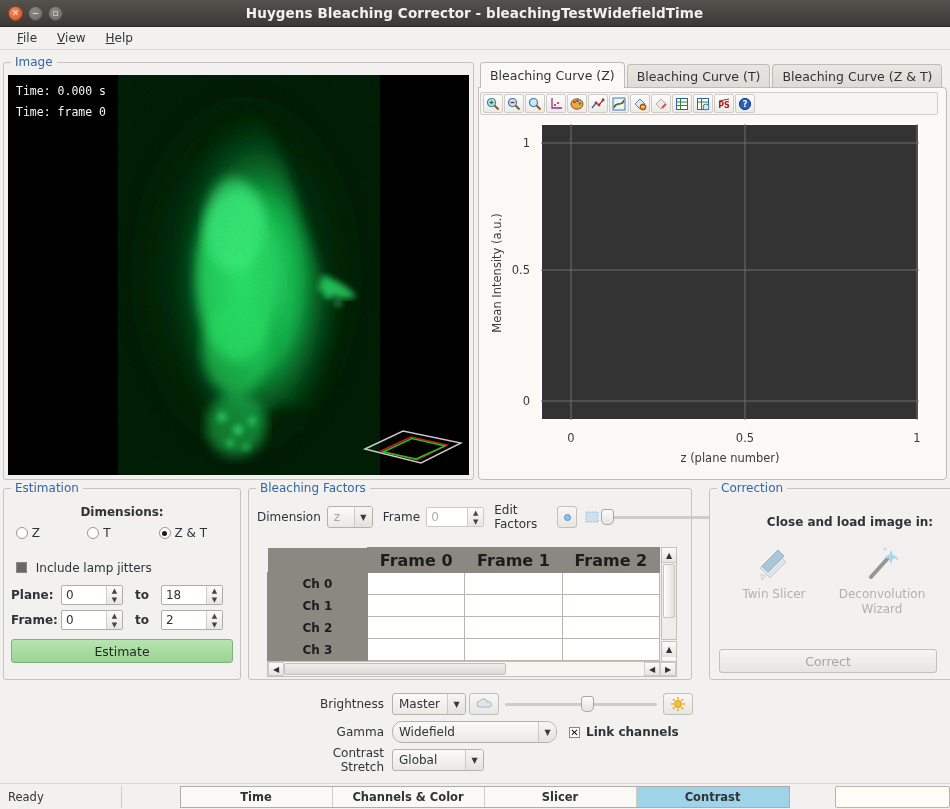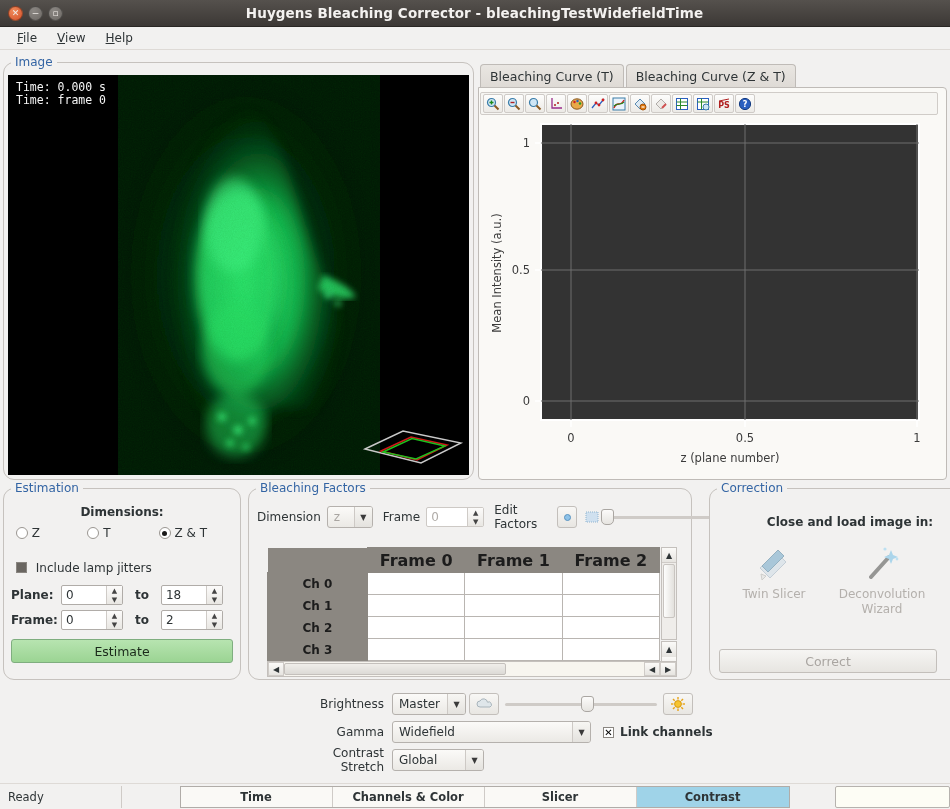--- a/index.html
+++ b/index.html
@@ -33,36 +33,36 @@
 
   
   .menubar{
     height:23px; background:#f2f1f0; display:flex; align-items:center;
     padding-left:8px; gap:2px; border-bottom:1px solid #dedad6;
   }
   .menuitem{ padding:3px 9px; font-size:12px; color:#2e3436; }
   .menuitem u{ text-decoration:underline; }
 
   
-  .group{ position:absolute; border:1px solid #c6c2be; border-radius:11px; background:#f2f1f0;padding-left:35px; }
+  .group{ position:absolute; border:1px solid #c6c2be; border-radius:3px; background:#f2f1f0;padding-left:35px; }
   .group > .legend{
     position:absolute; top:-8px; left:7px; background:#f2f1f0; padding:0 4px;
     font-size:12px; color:#3465a4;
   }
 
   
   #image-group{ left:3px; top:62px; width:471px; height:418px; }
   .imgview{
     position:absolute; left:4px; top:12px; width:461px; height:400px;
     background:#000; overflow:hidden;
   }
   .imgcanvas{ position:absolute; left:110px; top:0px; width:262px; height:400px; }
   .overlay-text{
     position:absolute; left:8px; top:6px; color:#f5f5f5;
-    font-family:"DejaVu Sans Mono","Liberation Mono",monospace; font-size:11.5px; line-height:13px;
+    font-family:"DejaVu Sans Mono","Liberation Mono",monospace; font-size:11.5px; line-height:21px;
     white-space:pre; z-index:4;
   }
   .orientbox{ position:absolute; right:2px; bottom:4px; width:108px; height:50px; z-index:4; }
 
   
   #plot-area{ position:absolute; left:478px; top:62px; width:469px; height:418px; }
   .tabstrip{ display:flex; align-items:flex-end; height:26px; padding-left:2px; }
   .tab{
     height:24px; line-height:23px; padding:0 9px; font-size:12.5px; color:#2e3436;
     border:1px solid #bfbbb7; border-bottom:none; border-radius:4px 4px 0 0;
@@ -277,20 +277,21 @@
       </g>
       <g stroke="#1fc01f" stroke-width="1.4" fill="none">
         <path d="M24,31 L53,17.5 L86,25 L57,38 Z"></path>
       </g>
     </svg>
   </div>
 </div>
 
 <div id="plot-area">
   <div class="tabstrip">
+    <div class="tab active"><span>Bleaching Curve (Z)</span></div>
     <div class="tab"><span>Bleaching Curve (T)</span></div>
     <div class="tab"><span>Bleaching Curve (Z &amp; T)</span></div>
   </div>
 
   <div class="tabbody">
     <div class="plottoolbar">
       <div class="tbtn">
         <svg width="14" height="14" viewBox="0 0 14 14">
             <circle cx="5.5" cy="5.5" r="4" fill="#cfe6f5" stroke="#3a7ca8" stroke-width="1.2"></circle>
             <line x1="8.5" y1="8.5" x2="12.5" y2="12.5" stroke="#8a5a22" stroke-width="2"></line>
@@ -642,21 +643,21 @@
             <line x1="13" y1="3" x2="11.3" y2="4.7"></line>
             <line x1="4.7" y1="11.3" x2="3" y2="13"></line>
           </g>
           <circle cx="8" cy="8" r="3.4" fill="#f7c430" stroke="#d89a10"></circle>
         </svg>
     </span>
   </div>
 
   <div class="ctrlrow">
     <div class="name">Gamma</div>
-    <span class="combo" style="width:199px;">
+    <span class="combo" style="width:165px;border-radius:10px;">
       <span class="val">Widefield</span>
       <span class="arr">▼</span>
     </span>
     <span style="margin-left:12px;display:inline-flex;align-items:center;">
       <span class="chk x">✕</span>
       <span class="lbl bold" style="margin-left:6px;">Link channels</span>
     </span>
   </div>
 
   <div class="ctrlrow">

